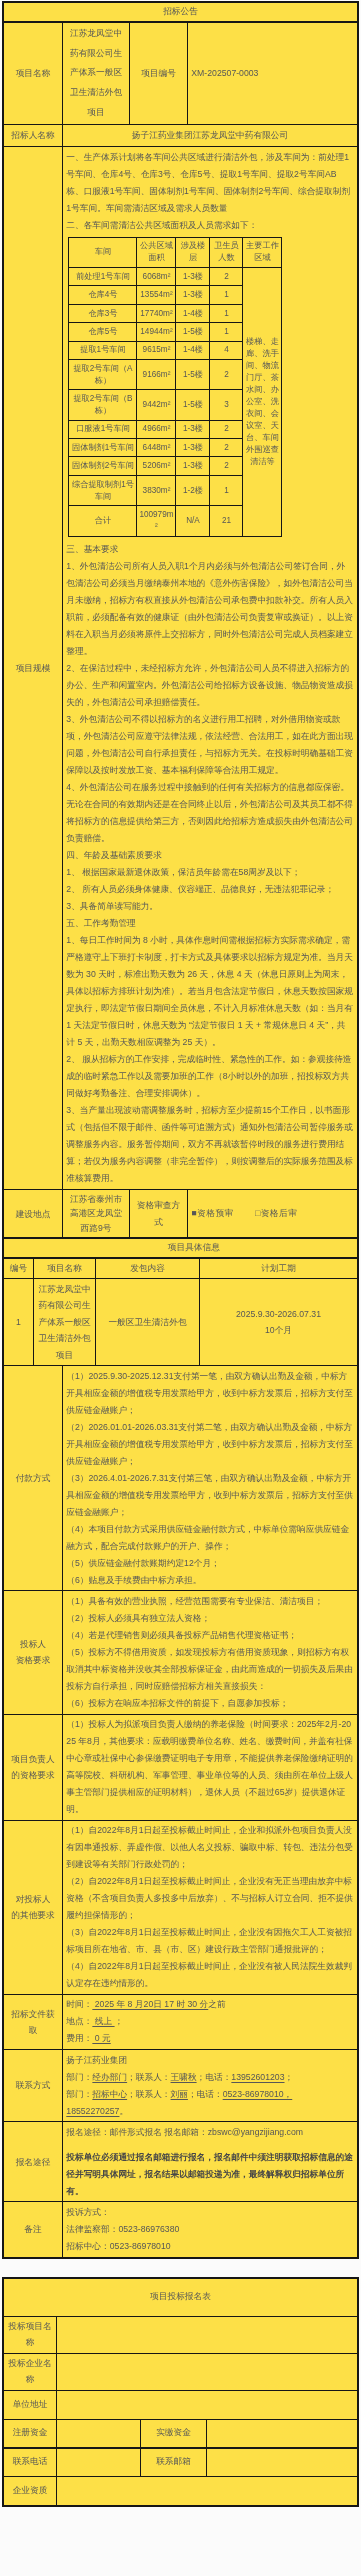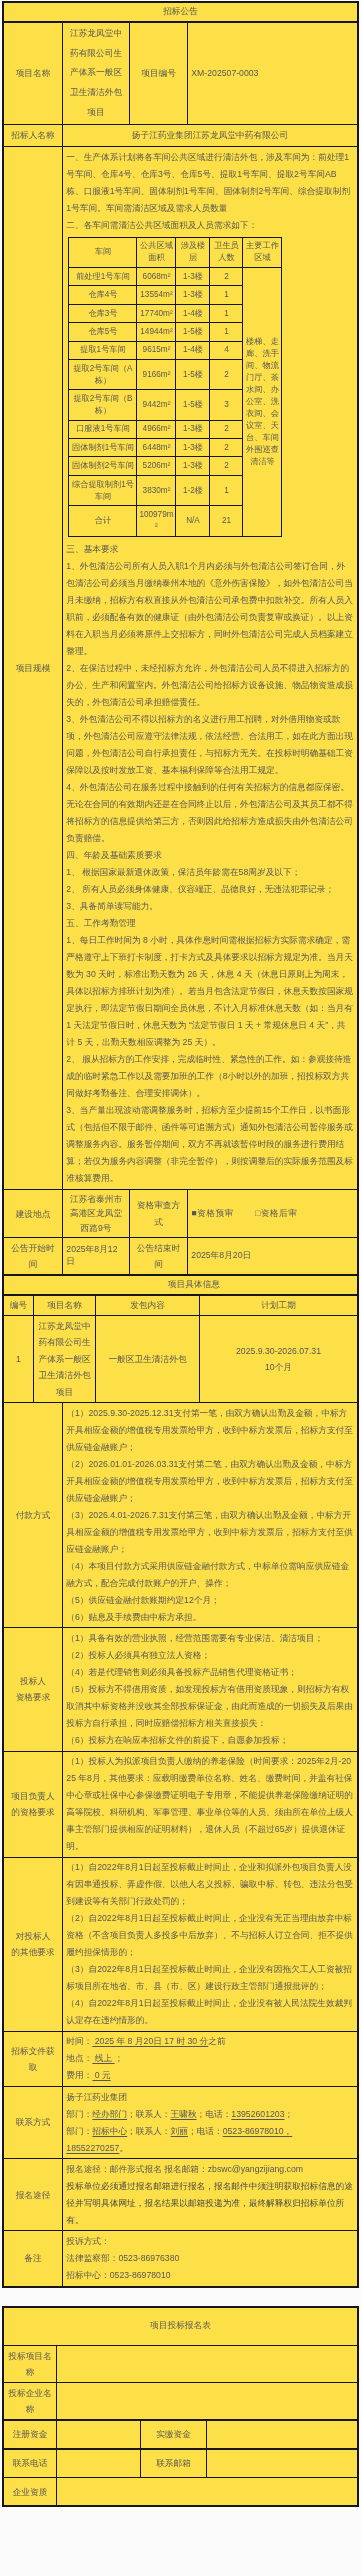--- a/index.html
+++ b/index.html
@@ -30,36 +30,36 @@
   .r-loc td{height:31px;}
   .loc-val{text-align:center;line-height:14.7px;}
   .qual-val{padding-left:8.7px;letter-spacing:0.5px;}
   .r-time td{height:16.4px;}
   .sect-title td{height:15.3px;text-align:center;padding-left:30px;}
   .dh td{height:16.4px;text-align:center;}
   .dr td{height:64px;text-align:center;line-height:16.4px;}
   .content{padding:3.3px 4.4px;line-height:17px;text-align:left;}
   .para{line-height:17px;}
   .ul{text-decoration:underline;text-underline-offset:2.2px;}
-  .bold{font-weight:normal;color:#474747;}
+  .bold{font-weight:bold;color:#474747;margin-top:8px;}
   table.ws{width:214px;border-collapse:collapse;margin:2.7px 0 4.4px 2.2px;table-layout:fixed;}
   .ws td,.ws th{
     border:0.5px solid #161616;
     font-weight:normal;
     font-size:8.2px;
     text-align:center;
     padding:2.7px 1.1px;
     line-height:12px;
     color:#575757;
     word-break:break-all;
     vertical-align:middle;
   }
   .ws-area{line-height:16.4px;}
   .r2-title td{height:34px;text-align:center;}
-  .r2 td{height:24px;}
+  .r2 td{height:24px;font-family:Liberation Mono, monospace;}
   .r2-val{text-align:center;}
 </style>
 </head>
 <body>
 
 <div class="page">
 
   <div class="doc">
 
     <table class="sec">
@@ -237,26 +237,20 @@
           <tr class="r-loc">
         <td class="lbl">建设地点</td>
         <td class="loc-val">江苏省泰州市高港区龙凤堂西路9号</td>
         <td class="lbl">资格审查方式</td>
         <td class="qual-val">
           <span>■资格预审</span>
           <span style="display:inline-block;width:15.3px"></span>
           <span>□资格后审</span>
         </td>
       </tr>
-      <tr class="r-time">
-        <td class="lbl">公告开始时间</td>
-        <td>2025年8月12日</td>
-        <td class="lbl">公告结束时间</td>
-        <td>2025年8月20日</td>
-      </tr>
     </tbody>
       </table>
 
     <table class="sec sect-title">
       <tbody>
           <tr>
             <td>项目具体信息</td>
           </tr>
     </tbody>
       </table>
@@ -387,20 +381,24 @@
         </colgroup>
       <tbody>
           <tr class="r2">
         <td class="lbl">投标项目名称</td>
         <td></td>
       </tr>
       <tr class="r2">
         <td class="lbl">投标企业名称</td>
         <td></td>
       </tr>
+      <tr class="r2">
+        <td class="lbl">单位地址</td>
+        <td></td>
+      </tr>
     </tbody>
       </table>
 
     <table class="sec">
       <colgroup>
           <col style="width:53px">
           <col style="width:84px">
           <col style="width:66px">
           <col>
         </colgroup>

